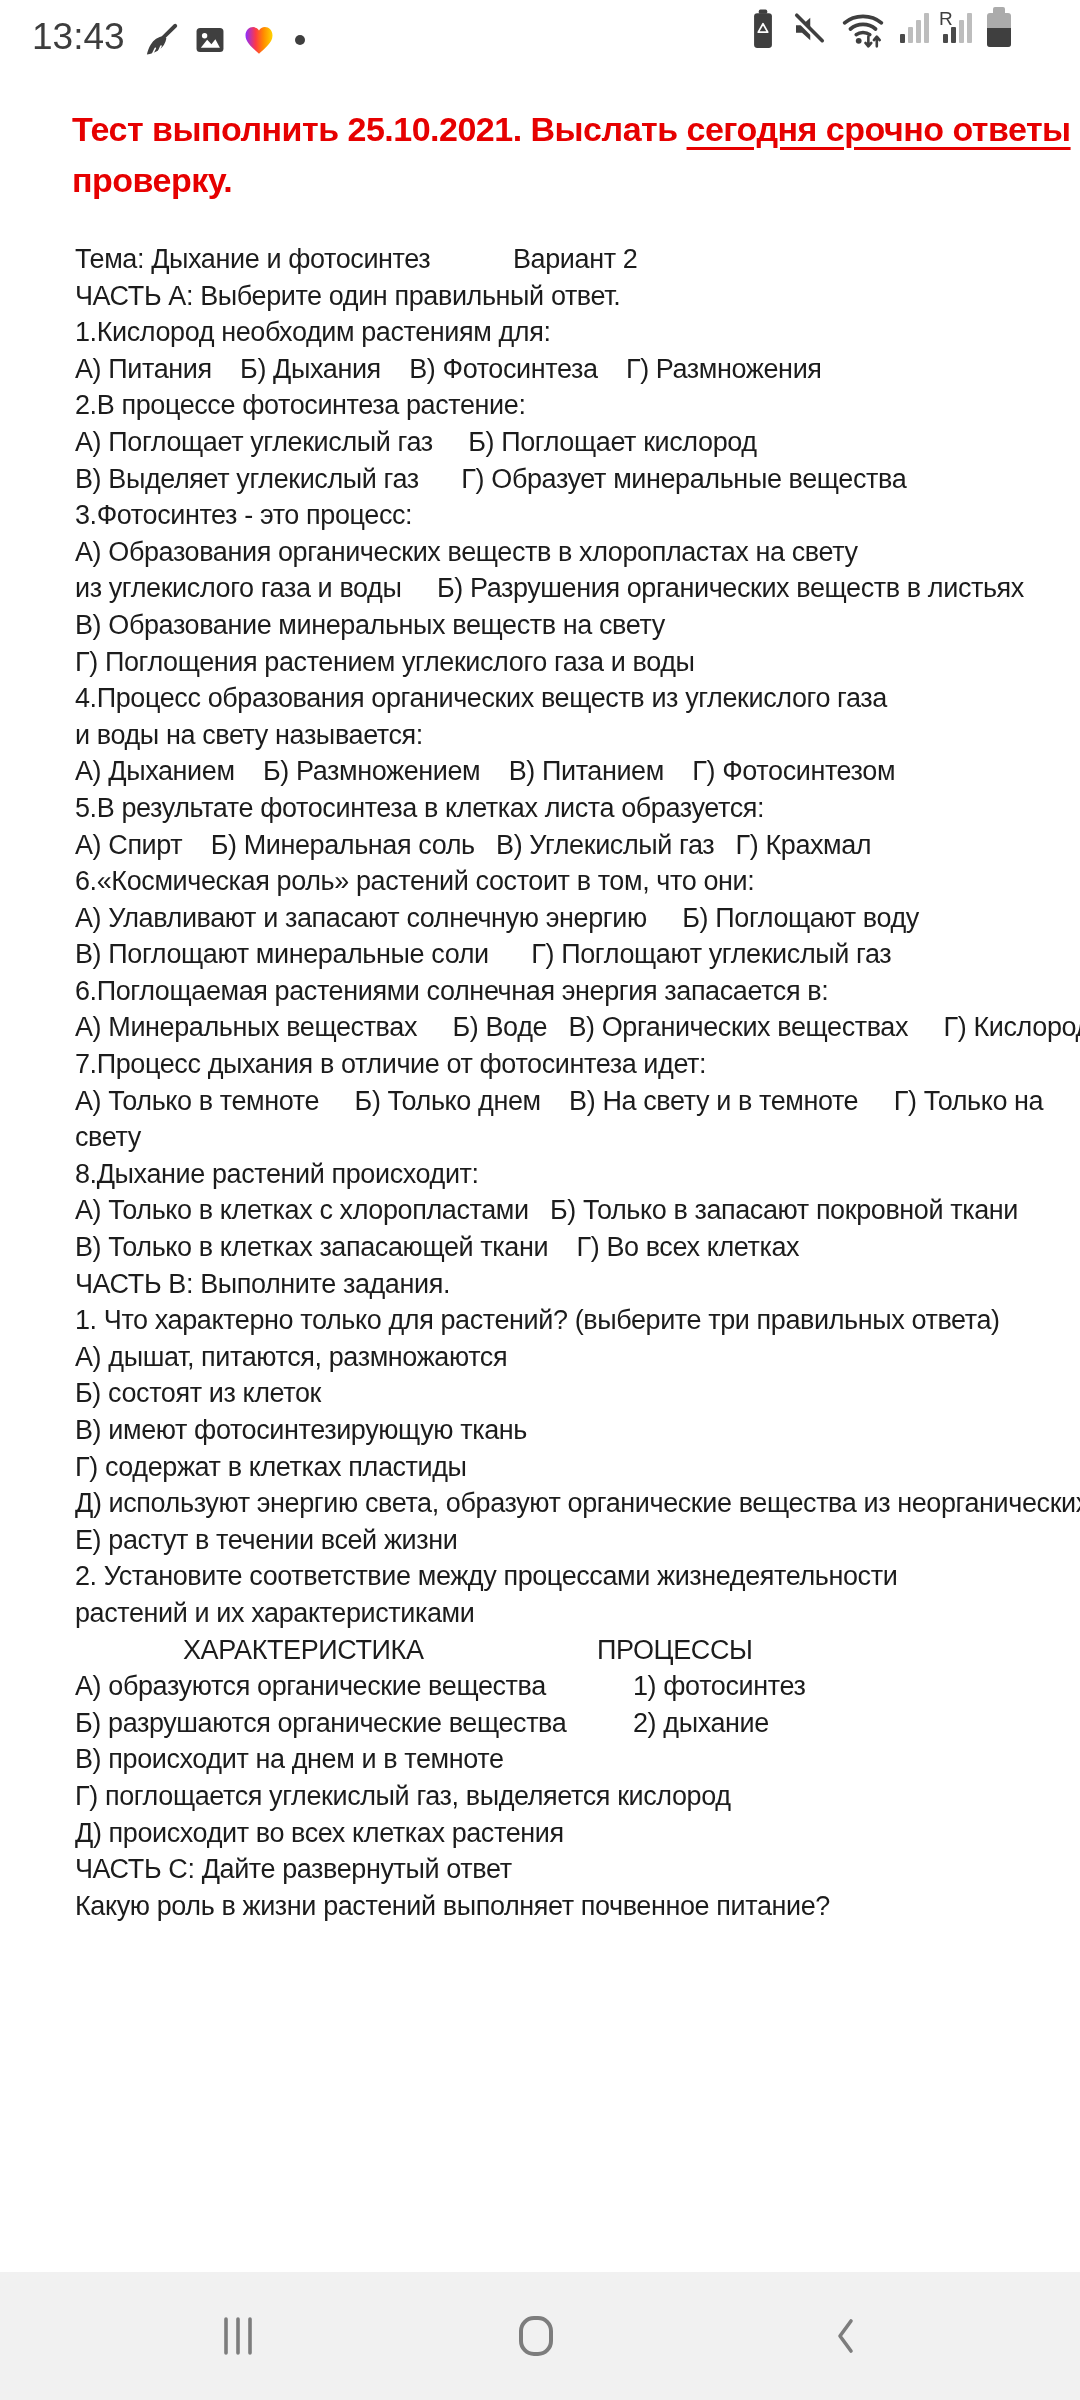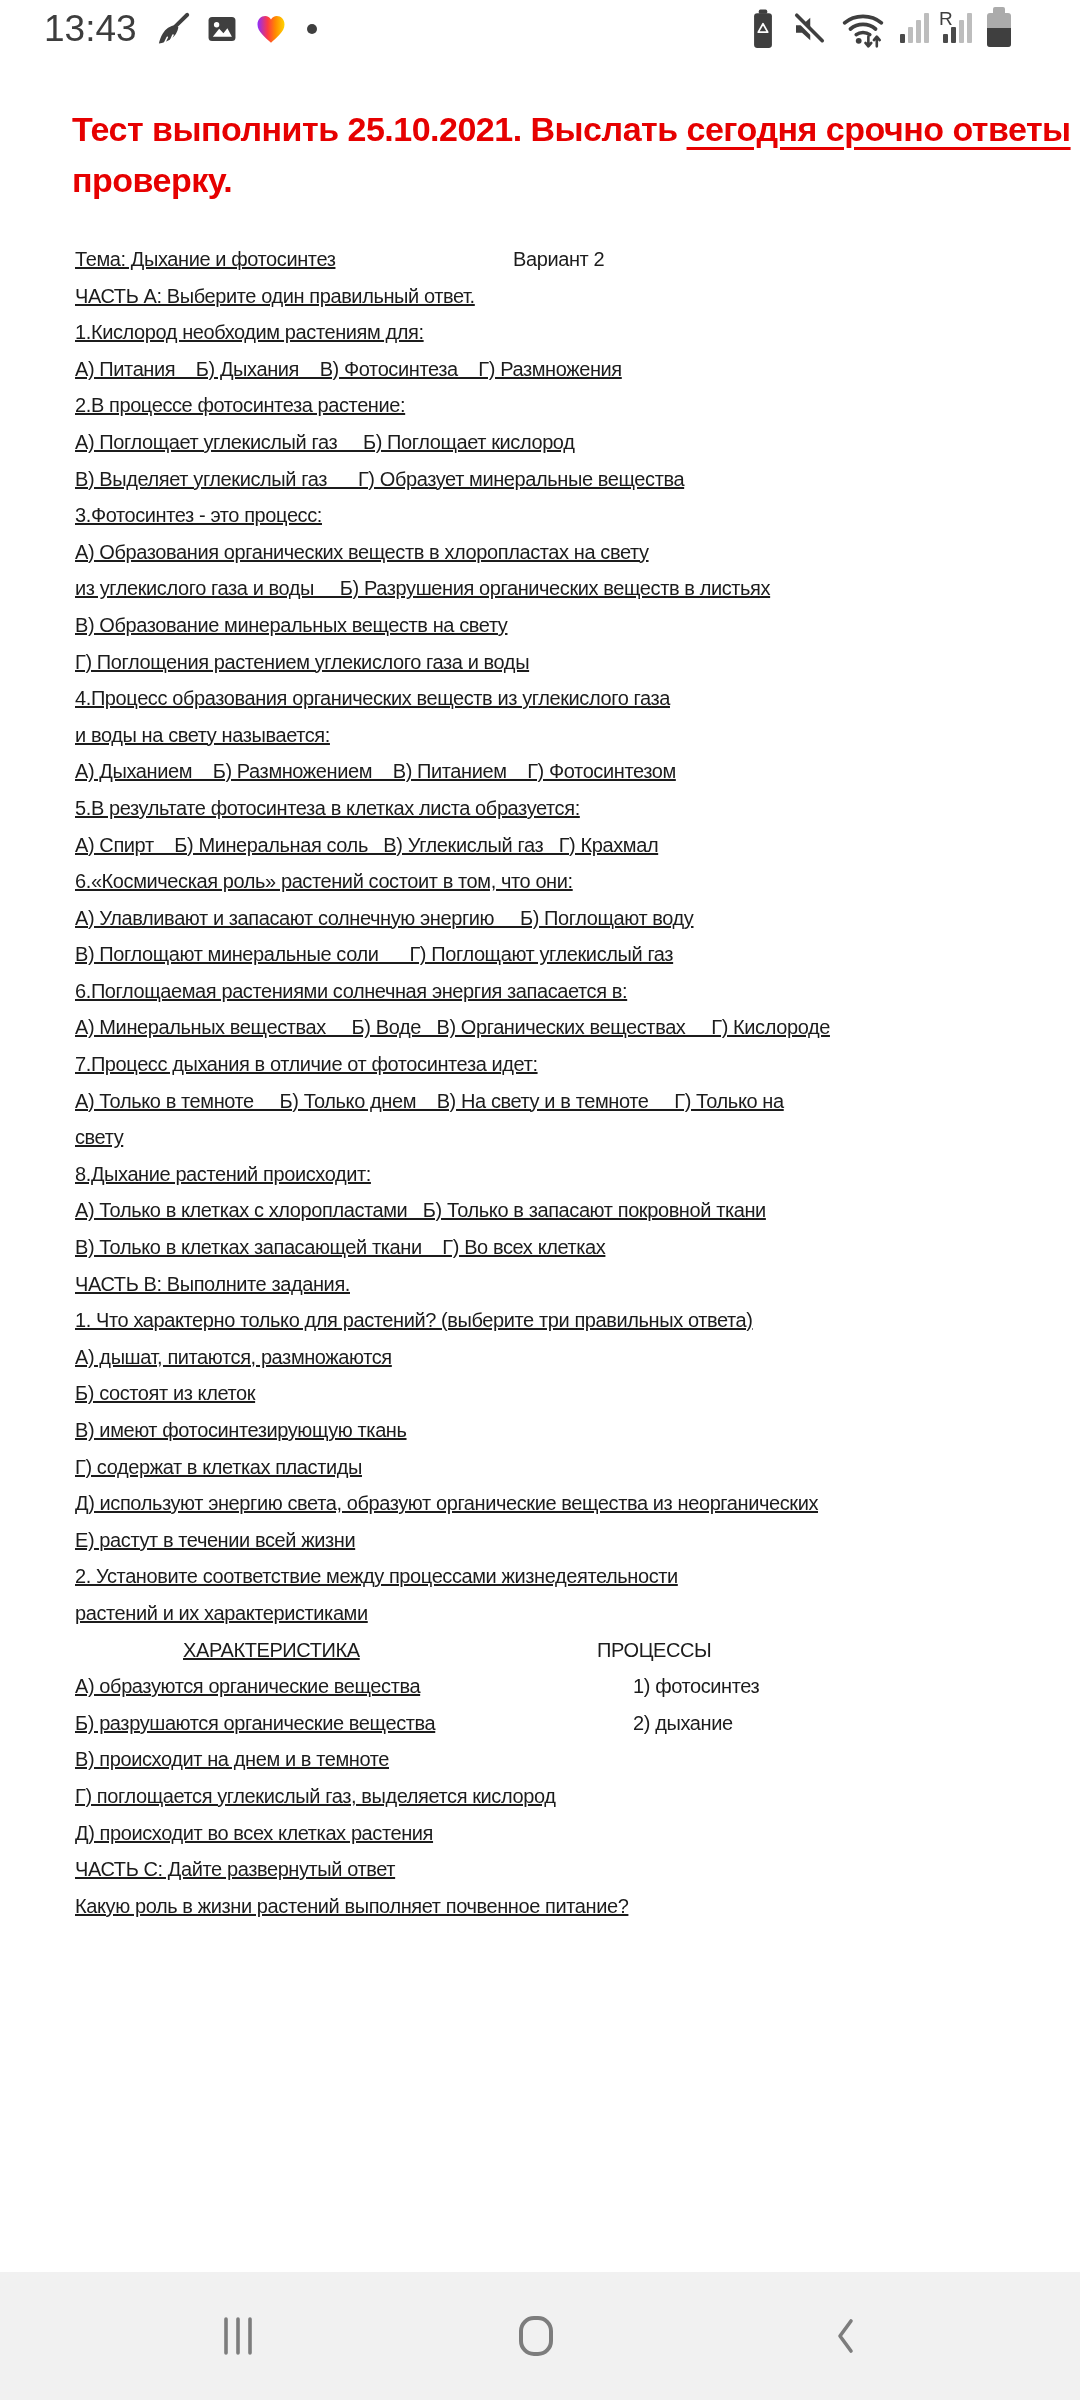--- a/index.html
+++ b/index.html
@@ -11,21 +11,21 @@
     --nav-icon:#7d7d7d;
   }
   html,body{margin:0;padding:0;}
   body{
     width:1080px;height:2400px;position:relative;background:#ffffff;
     font-family:"Liberation Sans","DejaVu Sans",sans-serif;overflow:hidden;
   }
   
   .status-bar{
     position:absolute;top:0;left:0;right:0;height:58px;
-    display:flex;align-items:center;padding-left:44px;box-sizing:border-box;
+    display:flex;align-items:flex-end;padding-left:32px;box-sizing:border-box;
   }
   .time{font-size:37px;color:#3d3d3d;}
   .left-icons{display:flex;align-items:center;gap:14px;margin-left:18px;}
   .right-icons{position:absolute;right:68px;top:0;height:58px;display:flex;align-items:center;gap:14px;}
   .dot{width:10px;height:10px;border-radius:50%;background:var(--icon);margin-left:4px;}
   .sig{display:flex;align-items:flex-end;gap:3px;height:40px;padding-bottom:6px;box-sizing:border-box;}
   .sig i{display:block;width:5px;border-radius:1px;background:var(--icon-muted);}
   .sig i.on{background:#4a4a4a;}
   .roam{position:relative;display:flex;align-items:flex-end;height:40px;}
   .r-label{position:absolute;top:-1px;left:-4px;font-size:19px;color:var(--icon);font-weight:500;}
@@ -36,22 +36,22 @@
   
   .red-header{
     position:absolute;top:104px;left:72px;right:40px;
     color:var(--red);font-weight:bold;font-size:34px;line-height:51px;
     letter-spacing:-0.5px;white-space:pre;
   }
   .red-header .u{text-decoration:underline;text-decoration-thickness:3px;text-underline-offset:6px;}
   
   .doc-lines{position:absolute;top:241px;left:75px;right:0;}
   .doc-line{
-    position:relative;height:36.6px;font-size:20px;line-height:36.6px;
-    color:var(--ink);white-space:pre;letter-spacing:-0.4px;text-decoration:underline;
+    position:relative;height:36.6px;font-size:27px;line-height:36.6px;
+    color:var(--ink);white-space:pre;letter-spacing:-0.4px;
   }
   .doc-line .col2{position:absolute;top:0;}
   
   .nav-bar{position:absolute;left:0;top:2272px;width:1080px;height:128px;background:var(--nav-bg);}
   .nav-btn{position:absolute;top:0;height:128px;width:130px;display:flex;align-items:center;justify-content:center;cursor:pointer;}
   .nav-recents{left:173px;}
   .nav-home{left:471px;}
   .nav-back{left:780px;}
   svg{display:block;}
 </style>

